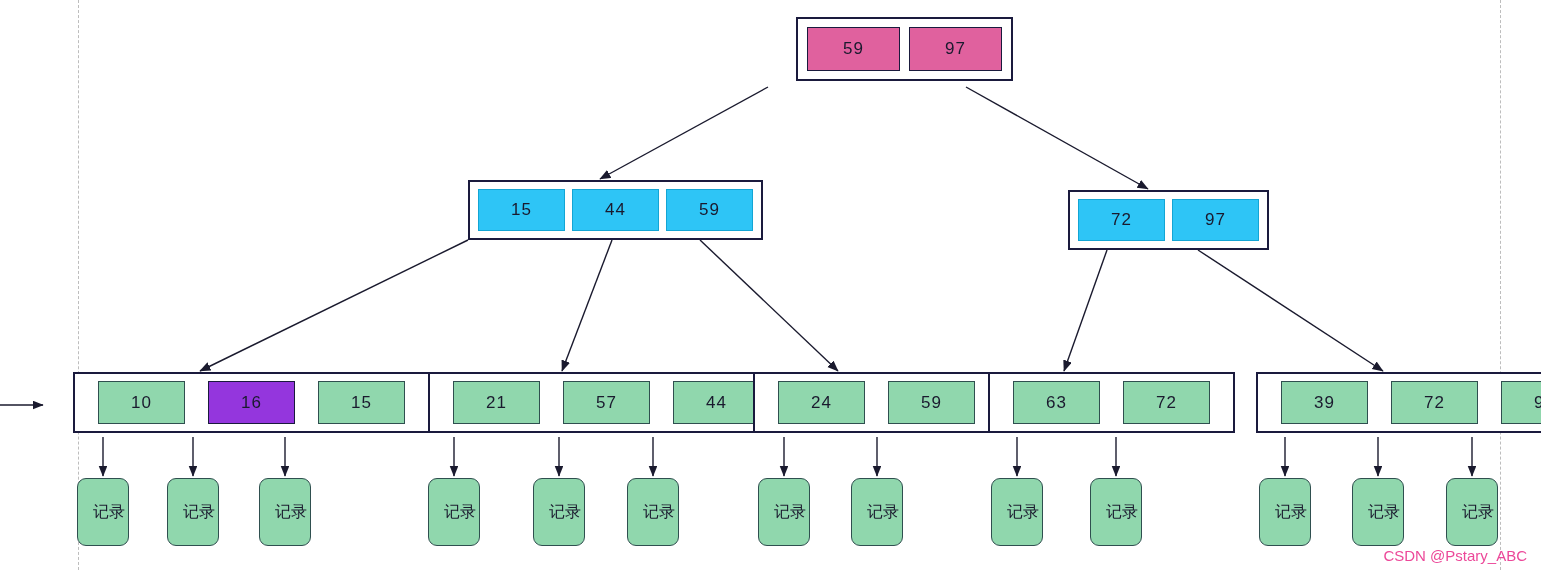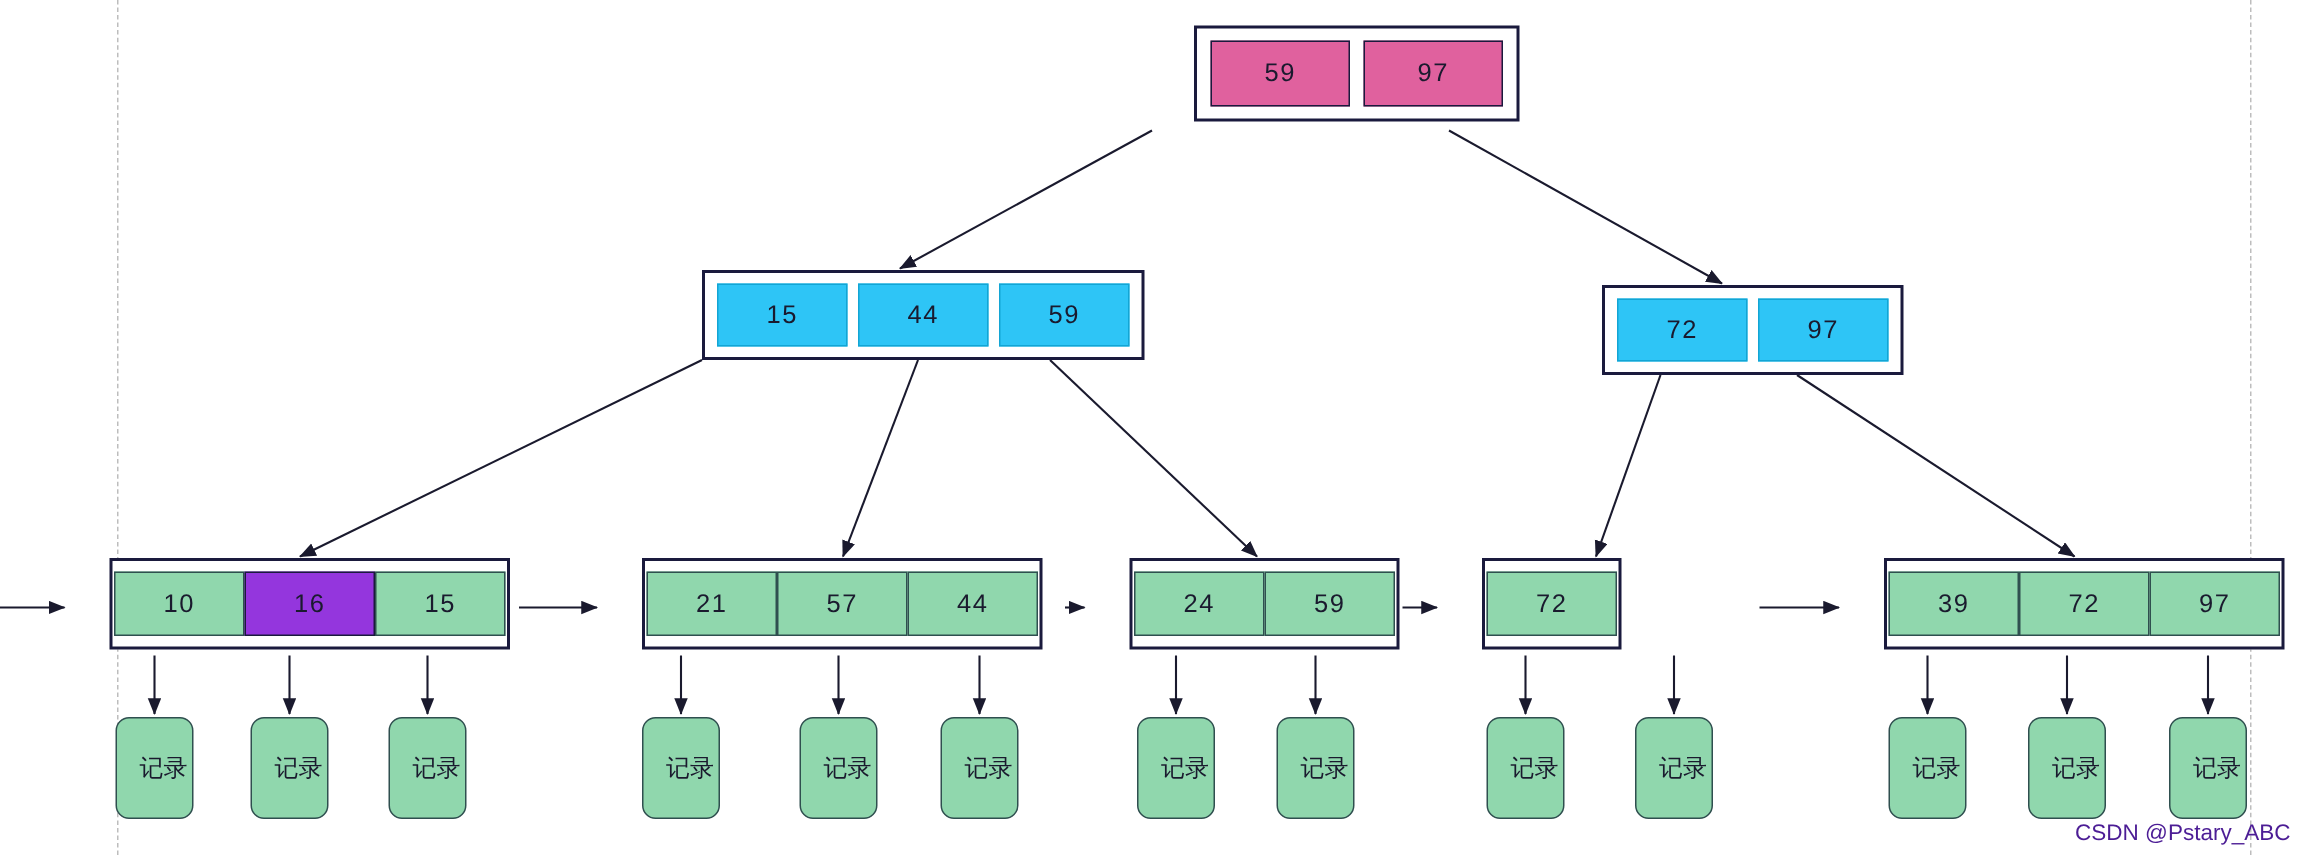--- a/index.html
+++ b/index.html
@@ -64,21 +64,21 @@
   }
   
   .node-internal { padding: 7px 8px; gap: 7px; }
   .cell-internal {
     background: #2ec5f6;
     border-color: #13a5d4;
     width: 87px;
     height: 42px;
   }
   
-  .node-leaf { padding: 7px 1px; gap: 0; }
+  .node-leaf { padding: 7px 23px; gap: 23px; }
   .cell-leaf {
     background: #90d7ad;
     border-color: #2f4f4f;
     width: 87px;
     height: 43px;
   }
   .cell-leaf.highlight {
     background: #9436dd;
     border-color: #1a1a3d;
   }
@@ -97,21 +97,21 @@
     font-size: 16px;
     color: #1a1a2e;
     z-index: 2;
     padding-left: 12px;
   }
   .watermark {
     position: absolute;
     right: 14px;
     bottom: 6px;
     font-size: 15px;
-    color: #4c1d95;
+    color: #ec4899;
     z-index: 3;
     white-space: nowrap;
   }
 </style>
 </head>
 <body>
 
 <div id="canvas">
 
   <div class="guide" style="left:78px;"></div>
@@ -184,20 +184,21 @@
     <div class="cell cell-leaf">57</div>
     <div class="cell cell-leaf">44</div>
   </div>
 
   <div class="node node-leaf" style="left:725px; top:372px;">
     <div class="cell cell-leaf">24</div>
     <div class="cell cell-leaf">59</div>
   </div>
 
   <div class="node node-leaf" style="left:960px; top:372px;">
+    <div class="cell cell-leaf">63</div>
     <div class="cell cell-leaf">72</div>
   </div>
 
   <div class="node node-leaf" style="left:1228px; top:372px;">
     <div class="cell cell-leaf">39</div>
     <div class="cell cell-leaf">72</div>
     <div class="cell cell-leaf">97</div>
   </div>
 
   <div class="record" style="left:77px;  top:478px;">记录</div>

